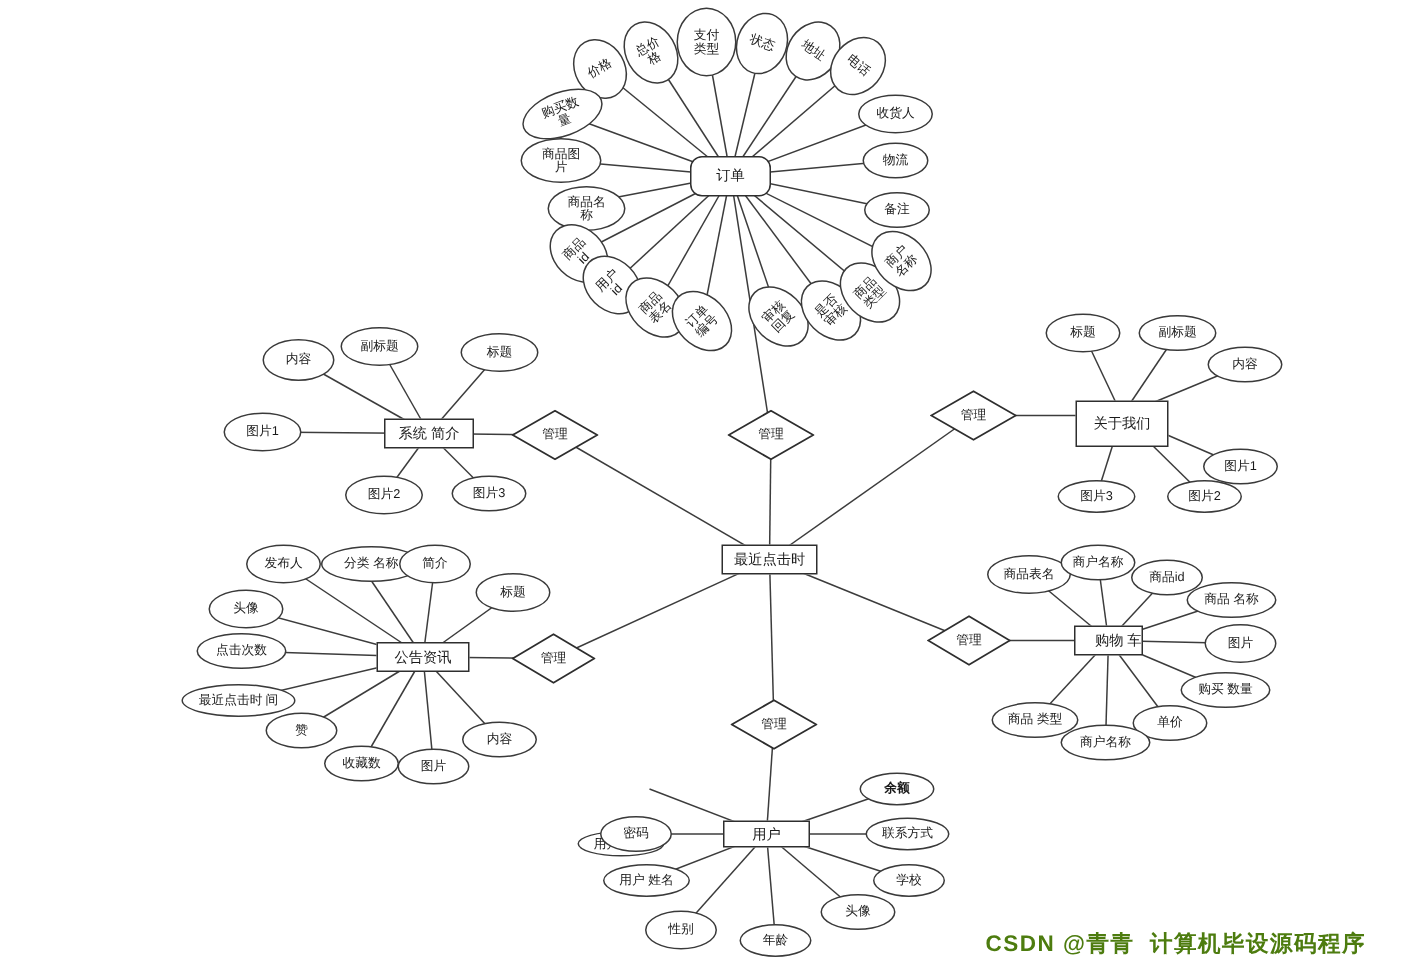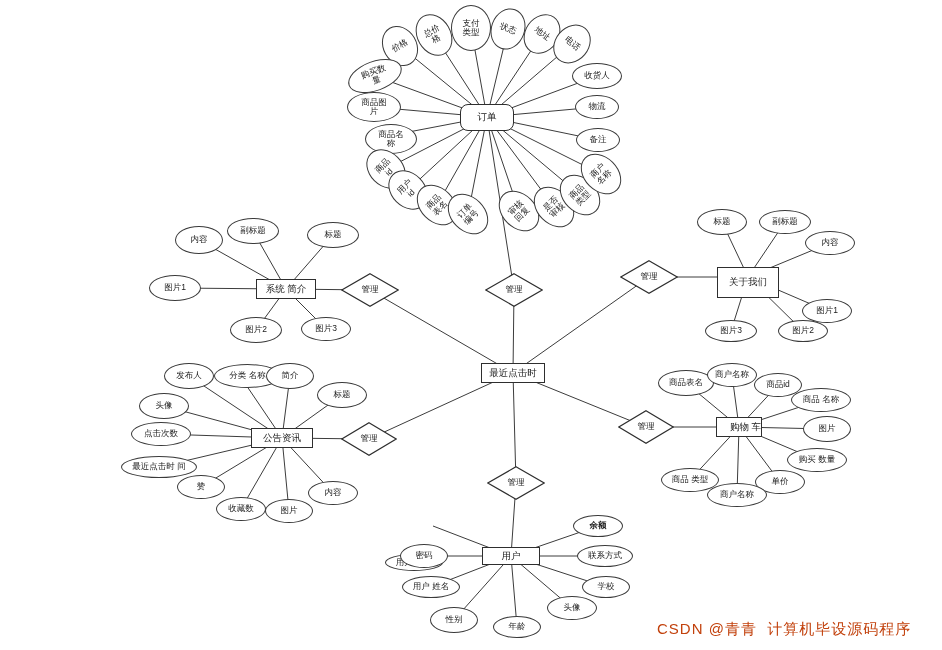--- a/index.html
+++ b/index.html
@@ -19,21 +19,21 @@
   .rect{
     border:1.4px solid #2e2e2e;font-size:9.5px;white-space:pre;
   }
   .rrect{border-radius:8px;border-width:1.6px;}
   .entity-admin{border-width:1.8px;}
   .diamond{background:transparent;border:none;}
   .diamond svg{position:absolute;left:0;top:0;}
   .diamond .lbl{position:relative;font-size:8.5px;z-index:1;}
   .watermark{
     position:absolute;z-index:2;font-size:15px;letter-spacing:1px;
-    color:#c2410c;white-space:pre;
+    color:#4d7c0f;white-space:pre;font-weight:bold;
   }
 </style>
 </head>
 <body>
 
 <div class="stage" id="stage">
   <svg id="edges" width="942" height="650">
       <line x1="400" y1="46" x2="487" y2="117" stroke="#3c3c3c" stroke-width="1"></line>
       <line x1="434" y1="35" x2="487" y2="117" stroke="#3c3c3c" stroke-width="1"></line>
       <line x1="471" y1="28" x2="487" y2="117" stroke="#3c3c3c" stroke-width="1"></line>
@@ -147,21 +147,21 @@
     <div class="node ellipse" style="left: 307px; top: 222px; width: 52px; height: 26px;">标题</div>
     <div class="node ellipse" style="left: 149px; top: 275px; width: 52px; height: 26px;">图片1</div>
     <div class="node ellipse" style="left: 230px; top: 317px; width: 52px; height: 26px;">图片2</div>
     <div class="node ellipse" style="left: 301px; top: 317px; width: 50px; height: 24px;">图片3</div>
     <div class="node ellipse" style="left: 164px; top: 363px; width: 50px; height: 26px;">发布人</div>
     <div class="node ellipse" style="left: 214px; top: 364px; width: 67px; height: 24px;">分类 名称</div>
     <div class="node ellipse" style="left: 266px; top: 363px; width: 48px; height: 26px;">简介</div>
     <div class="node ellipse" style="left: 317px; top: 382px; width: 50px; height: 26px;">标题</div>
     <div class="node ellipse" style="left: 139px; top: 393px; width: 50px; height: 26px;">头像</div>
     <div class="node ellipse" style="left: 131px; top: 422px; width: 60px; height: 24px;">点击次数</div>
-    <div class="node ellipse" style="left: 121px; top: 456px; width: 76px; height: 22px;">最近点击时 间</div>
+    <div class="node ellipse" style="left: 121px; top: 456px; width: 76px; height: 22px; font-family: Liberation Serif, serif;">最近点击时 间</div>
     <div class="node ellipse" style="left: 177px; top: 475px; width: 48px; height: 24px;">赞</div>
     <div class="node ellipse" style="left: 216px; top: 497px; width: 50px; height: 24px;">收藏数</div>
     <div class="node ellipse" style="left: 265px; top: 499px; width: 48px; height: 24px;">图片</div>
     <div class="node ellipse" style="left: 308px; top: 481px; width: 50px; height: 24px;">内容</div>
     <div class="node ellipse" style="left: 697px; top: 209px; width: 50px; height: 26px;">标题</div>
     <div class="node ellipse" style="left: 759px; top: 210px; width: 52px; height: 24px;">副标题</div>
     <div class="node ellipse" style="left: 805px; top: 231px; width: 50px; height: 24px;">内容</div>
     <div class="node ellipse" style="left: 802px; top: 299px; width: 50px; height: 24px;">图片1</div>
     <div class="node ellipse" style="left: 705px; top: 320px; width: 52px; height: 22px;">图片3</div>
     <div class="node ellipse" style="left: 778px; top: 320px; width: 50px; height: 22px;">图片2</div>

